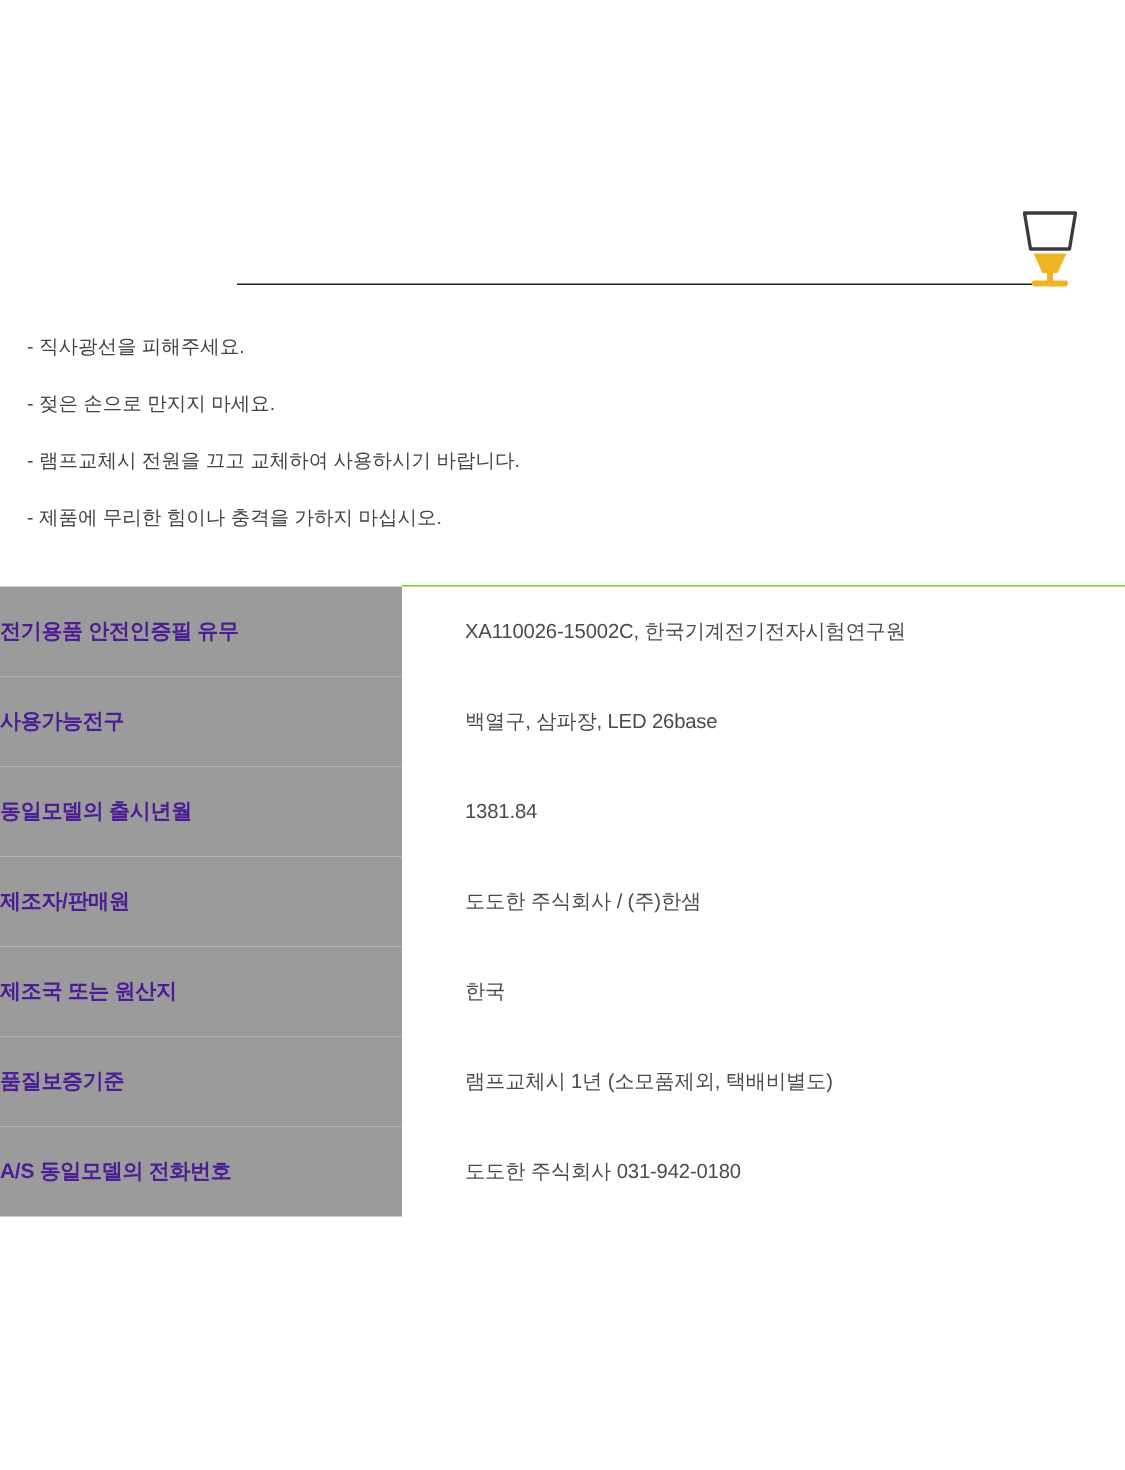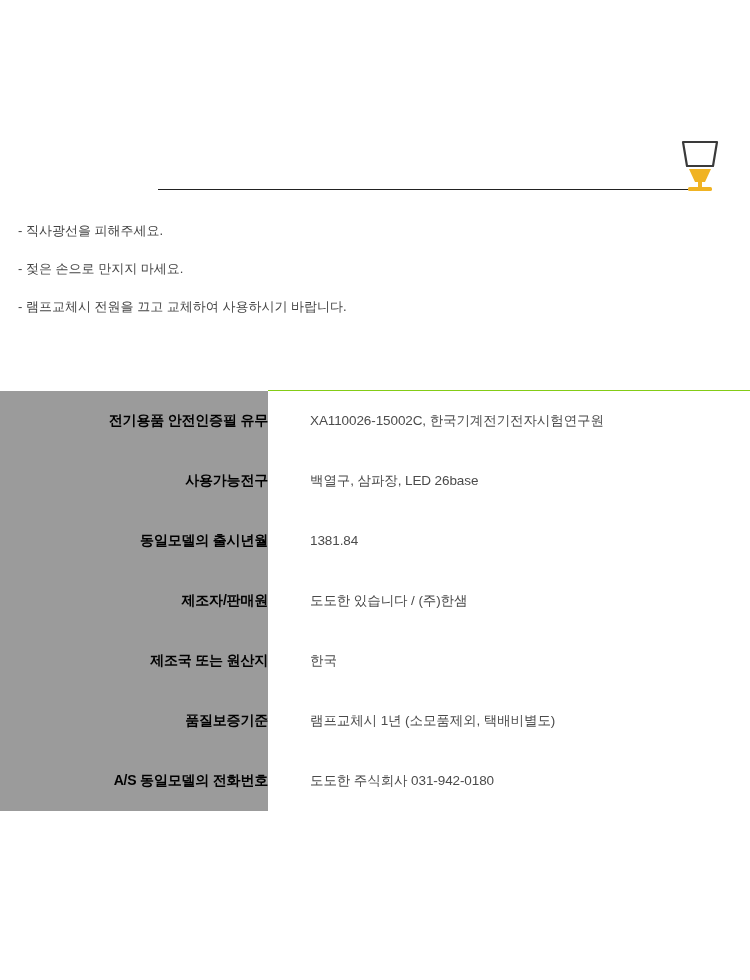--- a/index.html
+++ b/index.html
@@ -83,22 +83,22 @@
     height: 60px;
   }
   .spec-table td {
     padding: 0;
     border: 0;
     vertical-align: middle;
   }
   .spec-label {
     width: 268px;
     background: #9b9b9b;
-    color: #000000;
-    text-align: right;
+    color: #4c1d95;
+    text-align: left;
     font-size: 14px;
     font-weight: bold;
     border-bottom: 1px solid #ffffff;
     letter-spacing: -0.2px;
   }
   .spec-value {
     background: #ffffff;
     color: #4b4b4b;
     font-size: 13.5px;
     padding-left: 42px !important;
@@ -128,40 +128,41 @@
 
         <rect x="16" y="51" width="24" height="4" rx="1.6" fill="#f0b323"></rect>
       </svg>
     </div>
   </div>
 
   <div class="caution-list">
     <div class="caution-list-item">- 직사광선을 피해주세요.</div>
     <div class="caution-list-item">- 젖은 손으로 만지지 마세요.</div>
     <div class="caution-list-item">- 램프교체시 전원을 끄고 교체하여 사용하시기 바랍니다.</div>
+    <div class="caution-list-item">- 제품에 무리한 힘이나 충격을 가하지 마십시오.</div>
   </div>
 </div>
 
 <table class="spec-table">
   <tbody>
     <tr>
       <td class="spec-label">전기용품 안전인증필 유무</td>
       <td class="spec-value">XA110026-15002C, 한국기계전기전자시험연구원</td>
     </tr>
     <tr>
       <td class="spec-label">사용가능전구</td>
       <td class="spec-value">백열구, 삼파장, LED 26base</td>
     </tr>
     <tr>
       <td class="spec-label">동일모델의 출시년월</td>
       <td class="spec-value">1381.84</td>
     </tr>
     <tr>
       <td class="spec-label">제조자/판매원</td>
-      <td class="spec-value">도도한 있습니다 / (주)한샘</td>
+      <td class="spec-value">도도한 주식회사 / (주)한샘</td>
     </tr>
     <tr>
       <td class="spec-label">제조국 또는 원산지</td>
       <td class="spec-value">한국</td>
     </tr>
     <tr>
       <td class="spec-label">품질보증기준</td>
       <td class="spec-value">램프교체시 1년 (소모품제외, 택배비별도)</td>
     </tr>
     <tr>

